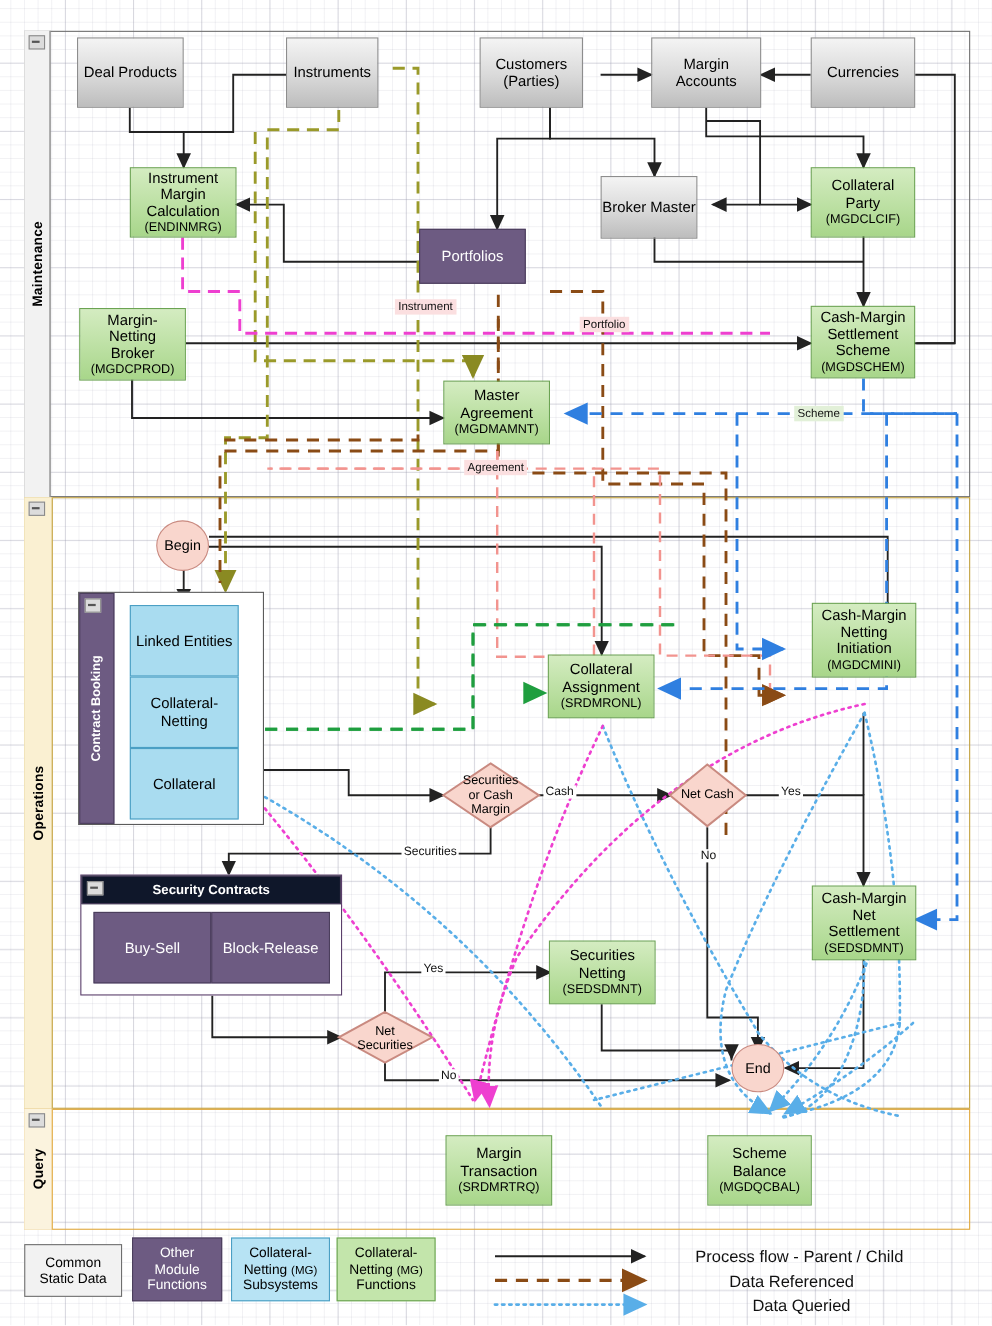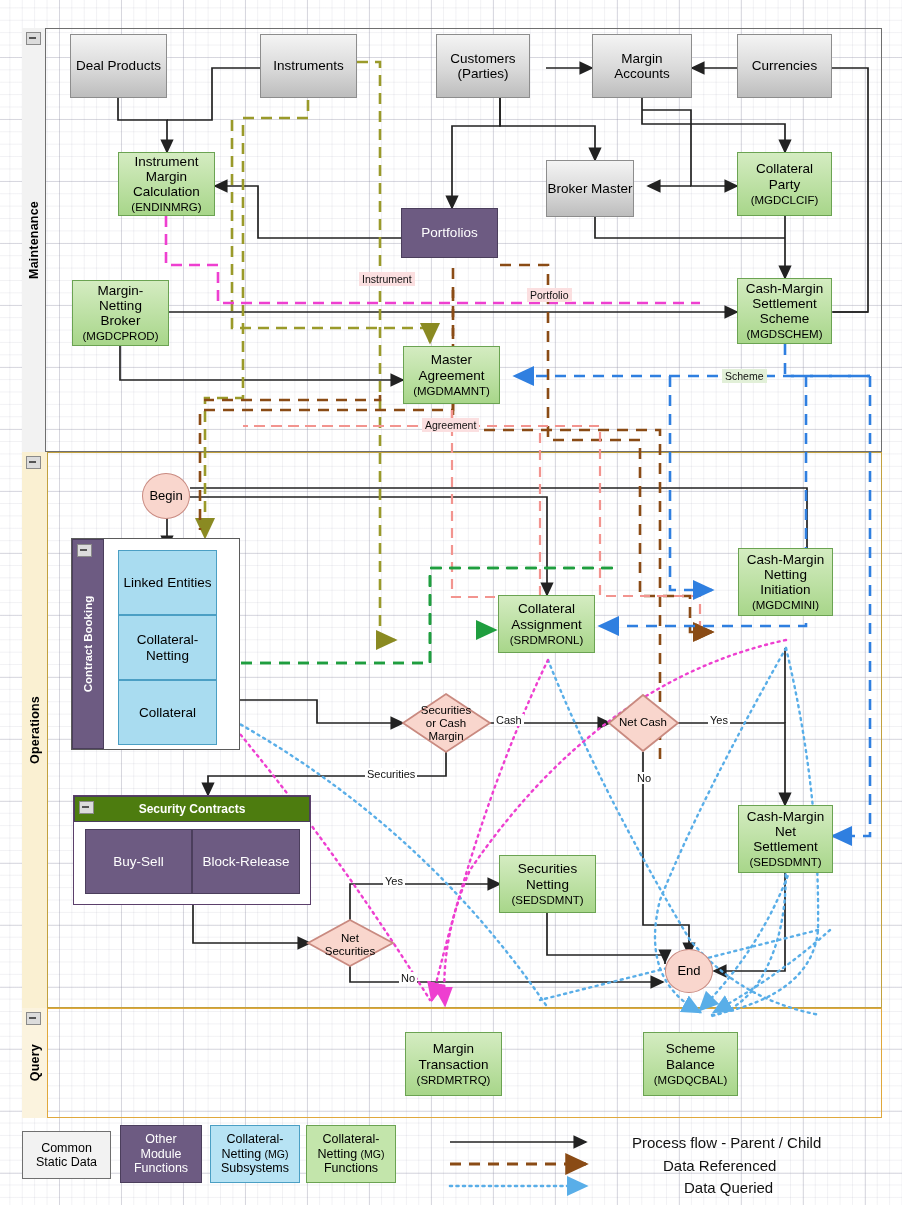--- a/index.html
+++ b/index.html
@@ -34,21 +34,21 @@
   .minus:after{content:"";position:absolute;left:2px;top:4px;width:7px;height:2px;background:#555;}
   .chip{position:absolute;font-size:10.5px;padding:1px 3px;white-space:nowrap;color:#111;}
   .chip.pink{background:#fbdfe0;}
   .chip.mint{background:#e2f0d8;}
   .edgelbl{position:absolute;font-size:11px;color:#111;background:#fff;padding:0 2px;white-space:nowrap;}
   .panel{position:absolute;box-sizing:border-box;background:#fff;border:1.4px solid #5b5b5b;}
   .panel-side{position:absolute;box-sizing:border-box;background:#6d5b82;border:1px solid #4b3e5c;}
   .panel-side span{position:absolute;left:50%;top:50%;transform:translate(-50%,-50%) rotate(180deg);
       writing-mode:vertical-rl;color:#fff;font-weight:bold;font-size:11.5px;white-space:nowrap;}
   .panel2{position:absolute;box-sizing:border-box;background:#fff;border:1.4px solid #5b3f6b;}
-  .panel2-hdr{position:absolute;box-sizing:border-box;background:#4d7c0f;border:1px solid #4b3e5c;
+  .panel2-hdr{position:absolute;box-sizing:border-box;background:#0f172a;border:1px solid #4b3e5c;
       color:#fff;font-weight:bold;font-size:12px;display:flex;align-items:center;justify-content:center;}
   .legend-box{position:absolute;box-sizing:border-box;display:flex;flex-direction:column;
       align-items:center;justify-content:center;text-align:center;font-size:12.5px;line-height:1.15;}
   .lg-grey{background:#f2f2f2;border:1.8px solid #6f6f6f;color:#000;}
   .lg-purple{background:#6d5b82;border:1.6px solid #4b3e5c;color:#fff;}
   .lg-blue{background:#b7e3f4;border:1.6px solid #4b9fc4;color:#000;}
   .lg-green{background:#c3e5ab;border:1.6px solid #6ba352;color:#000;}
   .sm{font-size:10.5px;}
   .legend-text{position:absolute;font-size:15px;color:#111;white-space:nowrap;}
 </style>
@@ -234,21 +234,21 @@
     <g fill="none" stroke="#59aee8" stroke-width="2.4" stroke-dasharray="2,4.5" stroke-linecap="round">
       <path d="M830,930 Q780,975 714,1012" marker-end="url(#ah-cyan)"></path>
       <path d="M790,870 Q760,950 700,1010" marker-end="url(#ah-cyan)"></path>
     </g>
   </svg>
 
   <div class="node grey" style="left:70px;top:34px;width:97px;height:64px;">
     <div>Deal Products</div>
   </div>
 
-  <div class="node grey" style="left:260px;top:34px;width:97px;height:64px;">
+  <div class="node grey" style="left:260px;top:34px;width:84px;height:64px;">
     <div>Instruments</div>
   </div>
 
   <div class="node grey" style="left:436px;top:34px;width:94px;height:64px;">
     <div>Customers</div>
     <div>(Parties)</div>
   </div>
 
   <div class="node grey" style="left:592px;top:34px;width:100px;height:64px;">
     <div>Margin</div>
@@ -269,21 +269,21 @@
   <div class="node grey" style="left:546px;top:160px;width:88px;height:57px;">
     <div>Broker Master</div>
   </div>
 
   <div class="node green" style="left:737px;top:152px;width:95px;height:64px;">
     <div>Collateral</div>
     <div>Party</div>
     <div class="code">(MGDCLCIF)</div>
   </div>
 
-  <div class="node purple" style="left:401px;top:208px;width:97px;height:50px;text-align:center;">
+  <div class="node purple" style="left:381px;top:208px;width:97px;height:50px;text-align:center;">
     <div>Portfolios</div>
   </div>
 
   <div class="node green" style="left:72px;top:280px;width:97px;height:66px;">
     <div>Margin-</div>
     <div>Netting</div>
     <div>Broker</div>
     <div class="code">(MGDCPROD)</div>
   </div>
 

